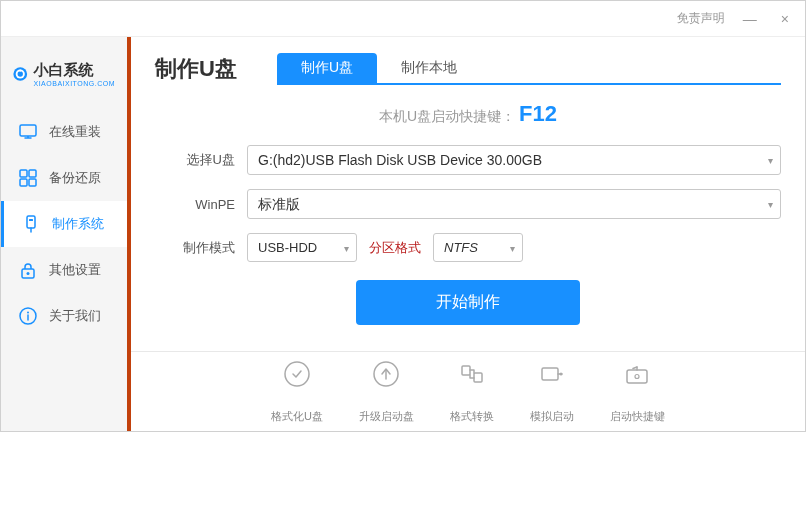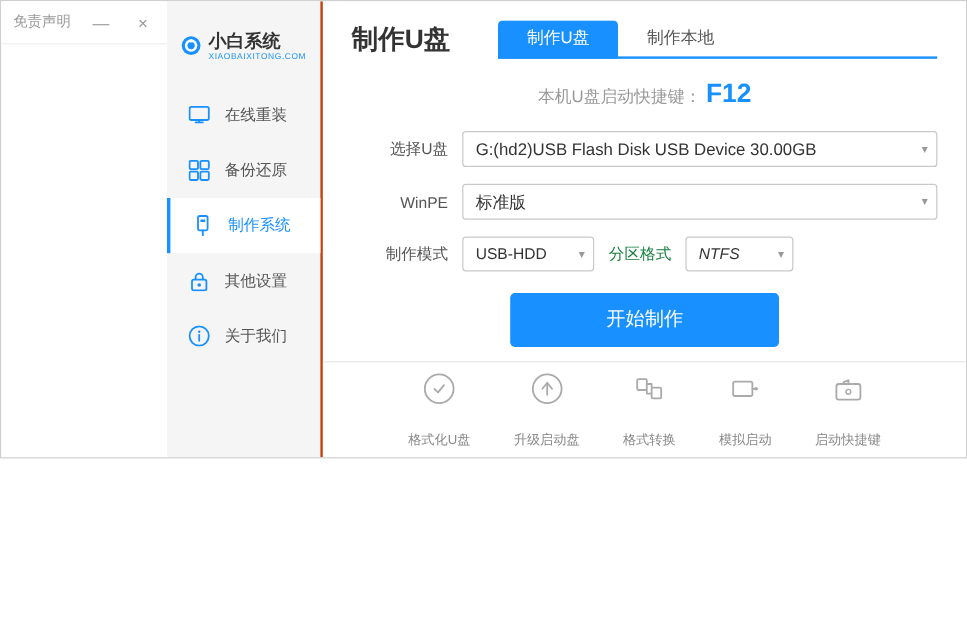--- a/index.html
+++ b/index.html
@@ -6,25 +6,25 @@
     body {
       font-family: "Microsoft YaHei", "微软雅黑", sans-serif;
       background: #fff;
       width: 806px;
       height: 514px;
       overflow: hidden;
       position: relative;
     }
     .window {
       width: 806px;
-      height: 382px;
+      height: 432px;
       background: #fff;
       border: 1px solid #d0d0d0;
       display: flex;
-      flex-direction: row;
+      flex-direction: column;
     }
     .titlebar {
       height: 36px;
       background: #fff;
       display: flex;
       align-items: center;
       justify-content: flex-end;
       padding: 0 10px;
       border-bottom: 1px solid #eee;
       flex-shrink: 0;
@@ -52,21 +52,21 @@
     .main-body {
       display: flex;
       flex: 1;
       overflow: hidden;
     }
 
     
     .sidebar {
       width: 130px;
       background: #f5f5f5;
-      border-right: 2px solid #c2410c;
+      border-right: 4px solid #c2410c;
       display: flex;
       flex-direction: column;
       padding-top: 10px;
       flex-shrink: 0;
     }
     .logo-area {
       display: flex;
       align-items: center;
       padding: 8px 12px 16px 12px;
     }
@@ -220,21 +220,21 @@
       position: absolute;
       right: 8px;
       top: 50%;
       transform: translateY(-50%);
       pointer-events: none;
       color: #999;
       font-size: 10px;
     }
     .split-label {
       font-size: 13px;
-      color: #15803d;
+      color: #b91c1c;
       white-space: nowrap;
     }
     .split-select-wrapper {
       position: relative;
       display: inline-block;
     }
     .split-select {
       padding: 6px 28px 6px 10px;
       border: 1px solid #c9c9c9;
       border-radius: 3px;

